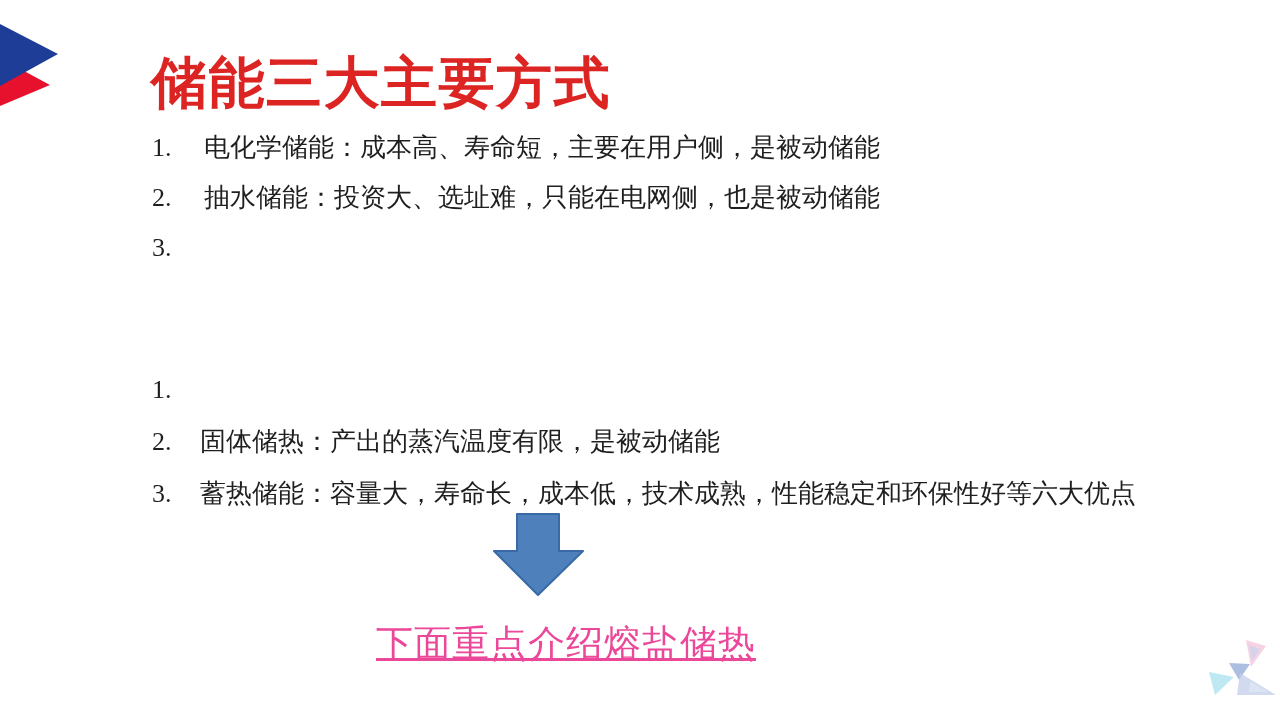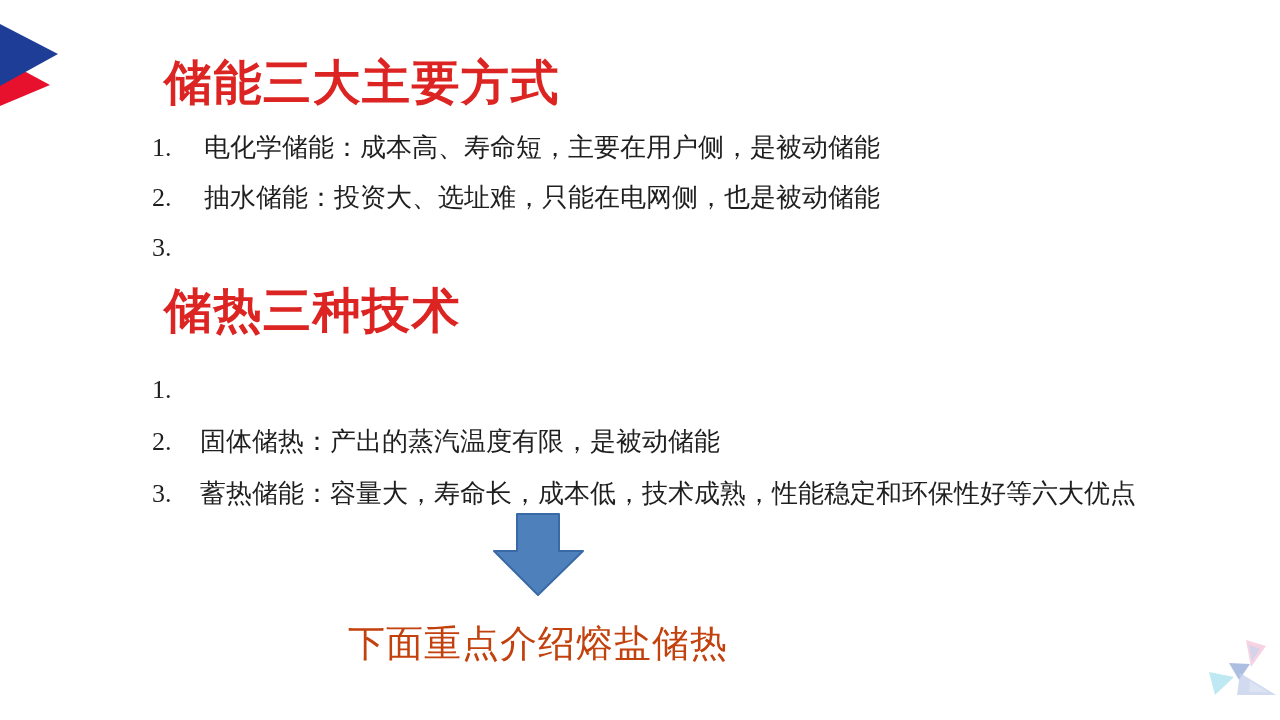--- a/index.html
+++ b/index.html
@@ -8,24 +8,24 @@
     width: 1280px;
     height: 720px;
     background: #ffffff;
     overflow: hidden;
     font-family: "Liberation Serif", serif;
     color: #1f1f1f;
   }
   .corner-deco { position: absolute; left: 0; top: 0; }
   .heading {
     position: absolute;
-    left: 164px;
+    left: 151px;
     font-family: "Liberation Sans", sans-serif;
     font-weight: 700;
-    font-size: 48px;
+    font-size: 56px;
     line-height: 46px;
     letter-spacing: 1.5px;
     color: #dc2422;
     white-space: nowrap;
   }
   .heading1 { top: 60px; }
   .heading2 { top: 288px; }
   .num-list { position: absolute; left: 152px; }
   .list1 { top: 133px; }
   .list2 { top: 375px; }
@@ -36,28 +36,29 @@
     white-space: nowrap;
     color: #1f1f1f;
   }
   .list1 .num-item { margin-bottom: 21px; }
   .list2 .num-item { margin-bottom: 23px; }
   .num-item .num { flex: none; width: 52px; }
   .list2 .num-item .num { width: 48px; }
   .arrow-wrap { position: absolute; left: 492px; top: 512px; }
   .conclusion {
     position: absolute;
-    left: 348px;
+    left: 376px;
     top: 622px;
     font-size: 37px;
     line-height: 44px;
     letter-spacing: 1px;
-    color: #c2410c;
+    color: #ec4899;
     white-space: nowrap;
     font-family: "Liberation Serif", serif;
+    text-decoration: underline;
   }
   .br-deco { position: absolute; left: 1202px; top: 636px; }
 </style>
 </head>
 <body>
 
 <div class="slide">
 
   <svg class="corner-deco" width="70" height="120" viewBox="0 0 70 120">
     <polygon points="0,58 50,85 0,106" fill="#e8112d"></polygon>
@@ -73,21 +74,20 @@
     </div>
     <div class="num-item">
       <span class="num">2.</span>
       <span class="txt">抽水储能：投资大、选址难，只能在电网侧，也是被动储能</span>
     </div>
     <div class="num-item">
       <span class="num">3.</span>
     </div>
   </div>
 
-  <div class="heading heading2">储热三种技术</div>
 
   <div class="num-list list2">
     <div class="num-item">
       <span class="num">1.</span>
     </div>
     <div class="num-item">
       <span class="num">2.</span>
       <span class="txt">固体储热：产出的蒸汽温度有限，是被动储能</span>
     </div>
     <div class="num-item">

